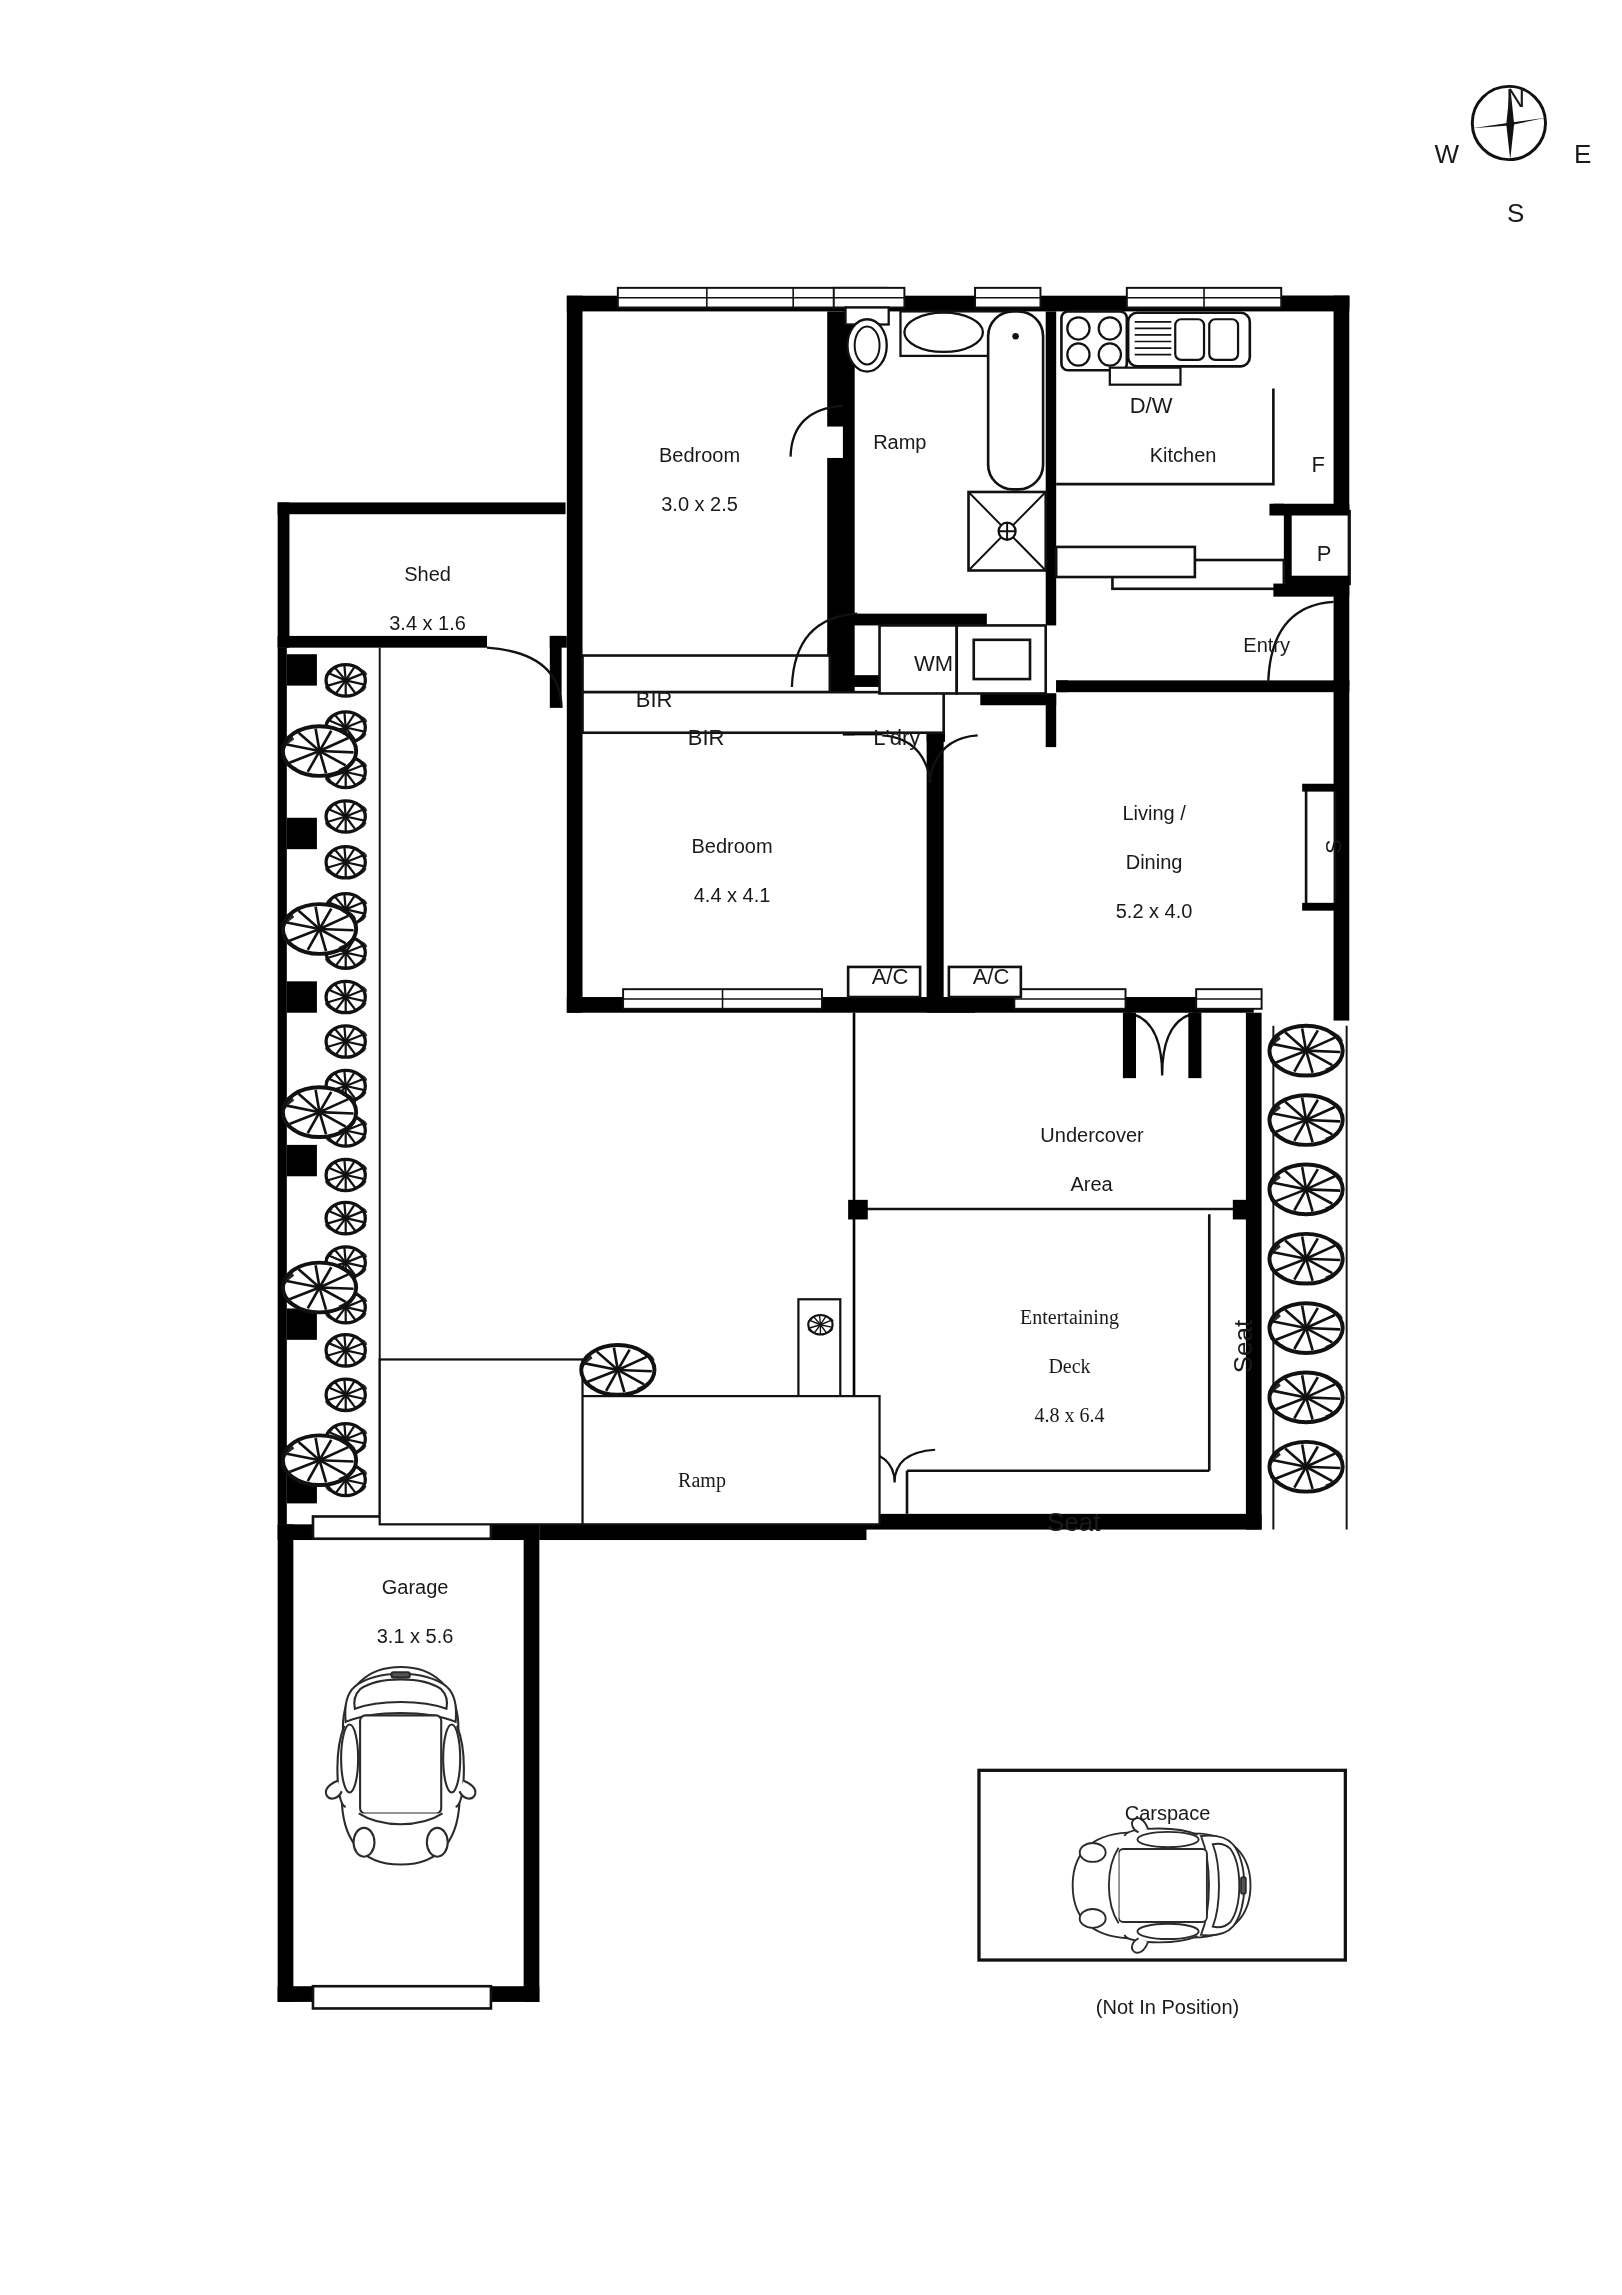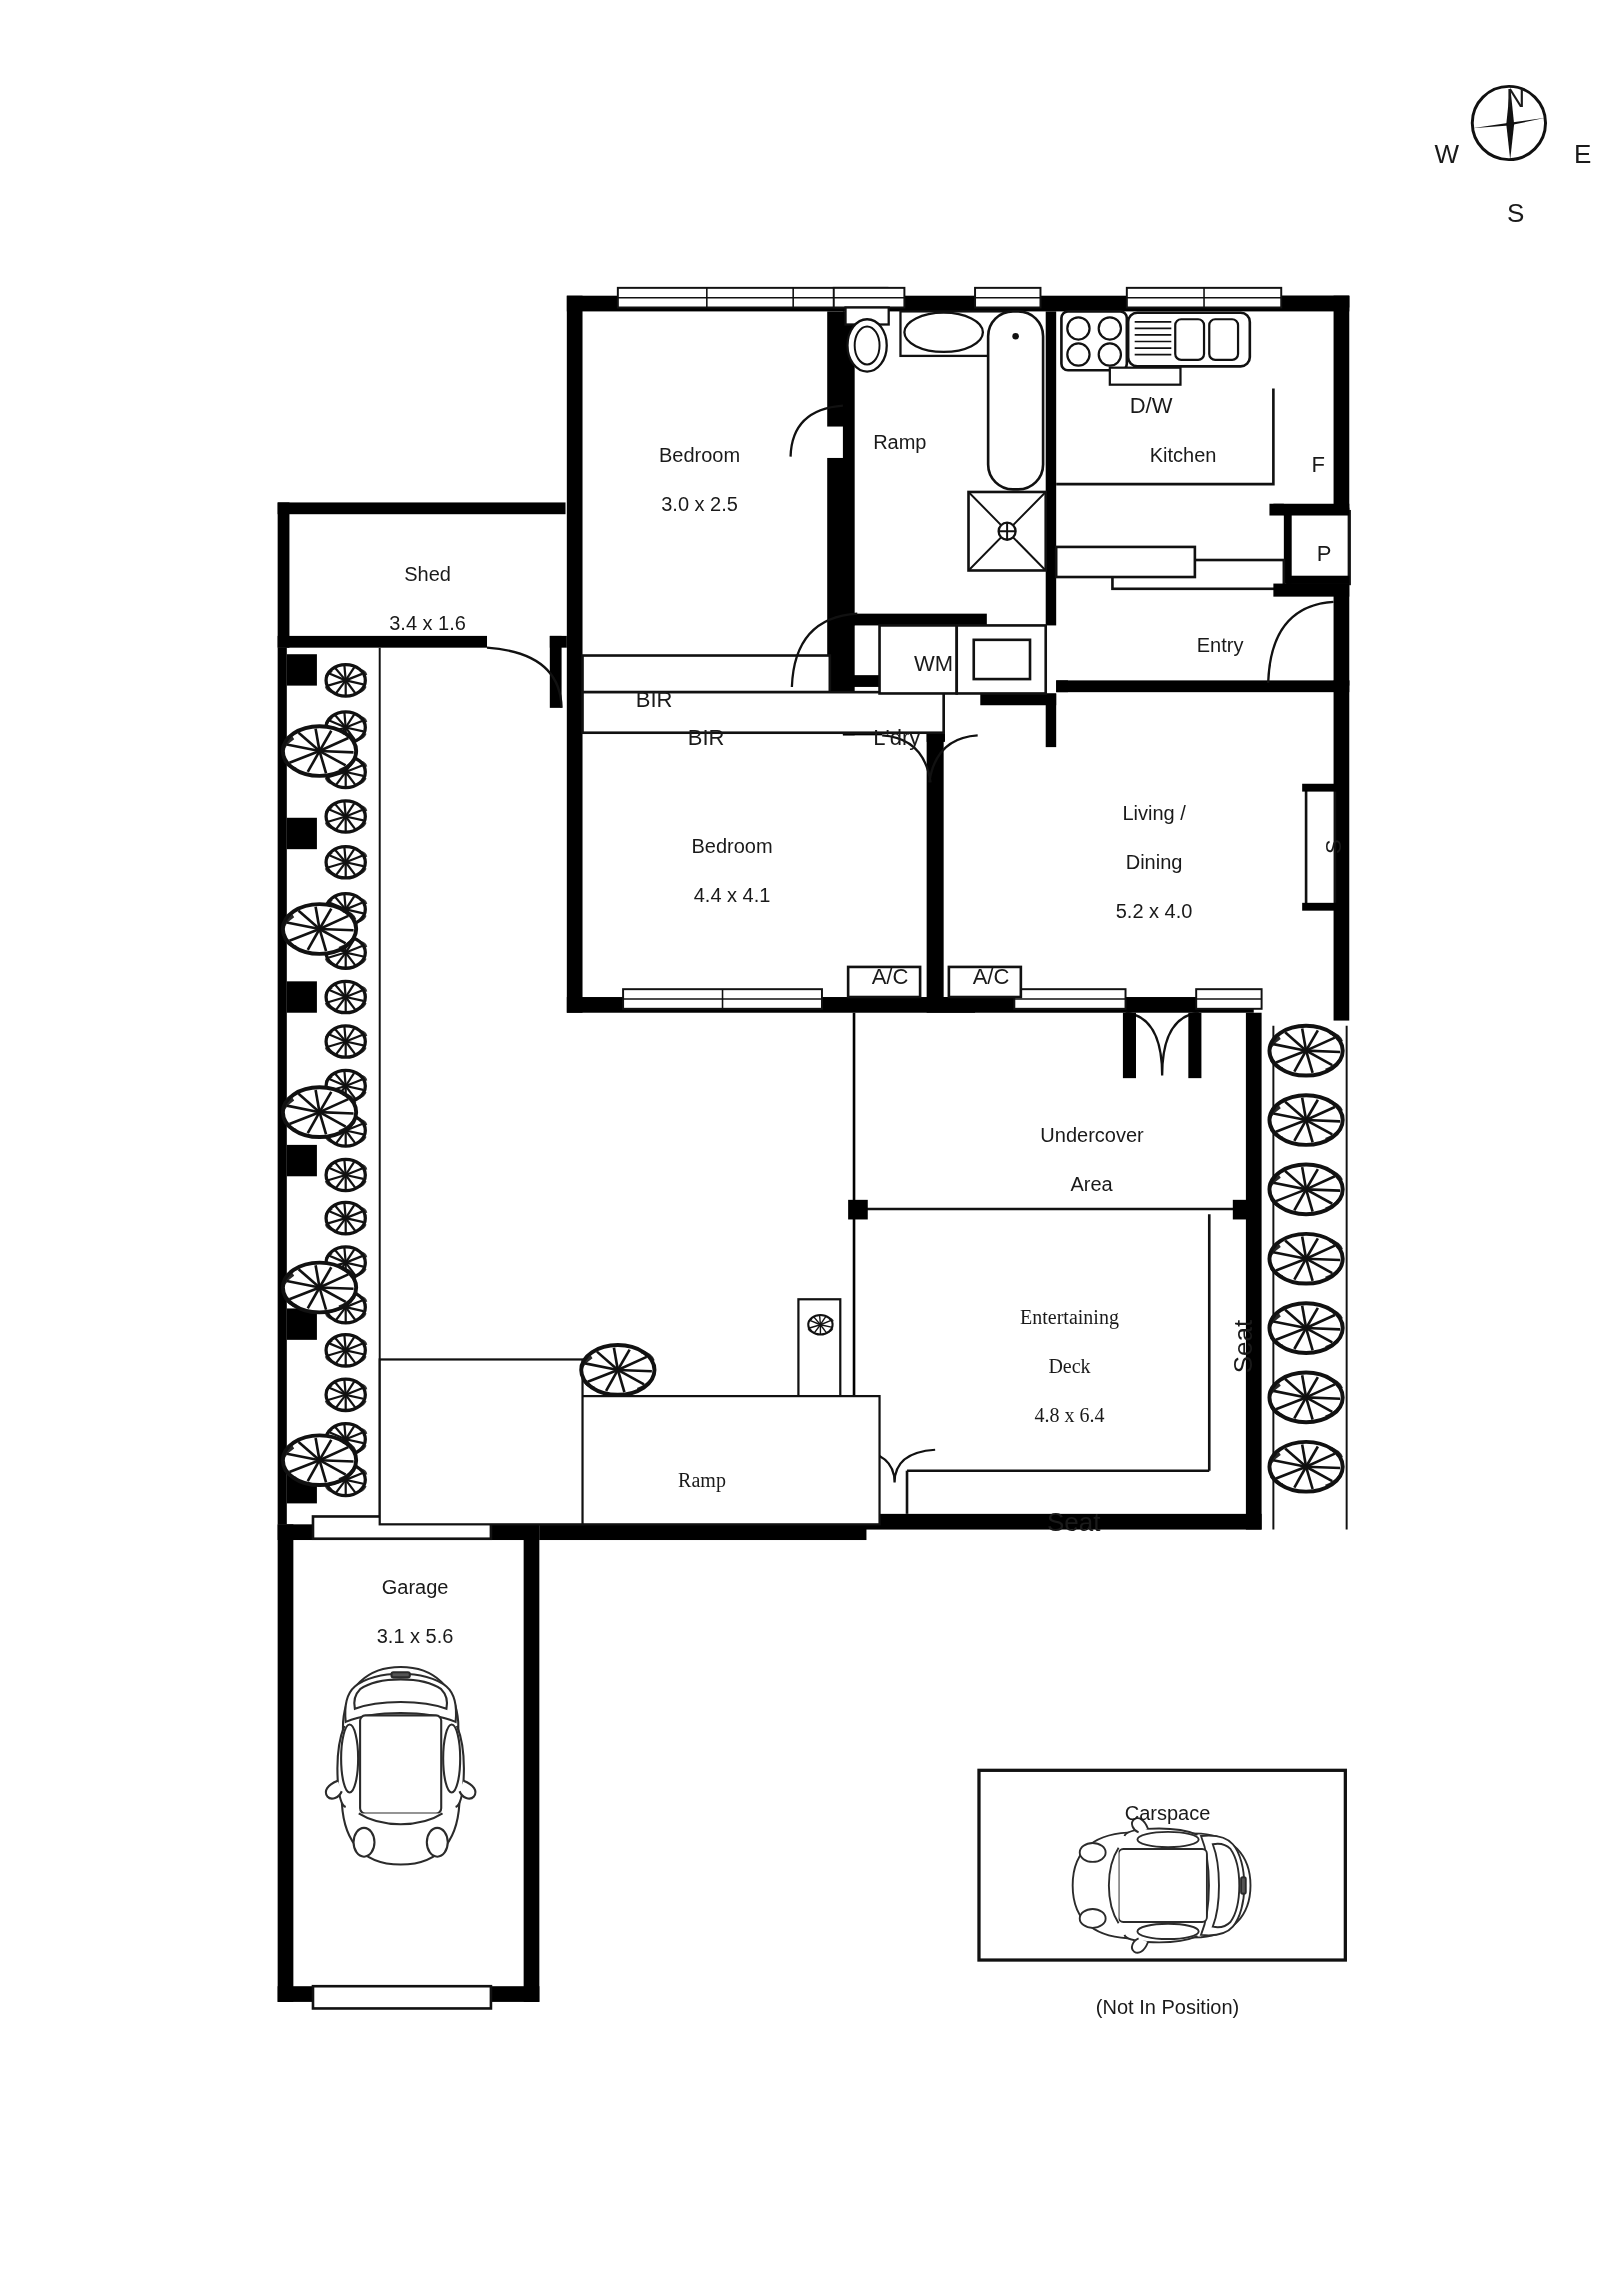--- a/index.html
+++ b/index.html
@@ -373,21 +373,21 @@
   <span>Bedroom</span><br>
   <span>4.4 x 4.1</span>
 </div>
 
 <div class="lbl big" style="left:1034px;top:777px;width:229px;">
   <span>Living /</span><br>
   <span>Dining</span><br>
   <span>5.2 x 4.0</span>
 </div>
 
-<div class="lbl big" style="left:1139px;top:609px;width:151px;">
+<div class="lbl big" style="left:1139px;top:609px;width:151px;text-align:right;">
   <span>Entry</span>
 </div>
 
 <div class="lbl sm rot" style="left:1281px;top:826px;width:79px;transform:rotate(-90deg);">
   <span>S</span>
 </div>
 
 <div class="lbl sm" style="left:848px;top:937px;width:73px;">
   <span>A/C</span>
 </div>

